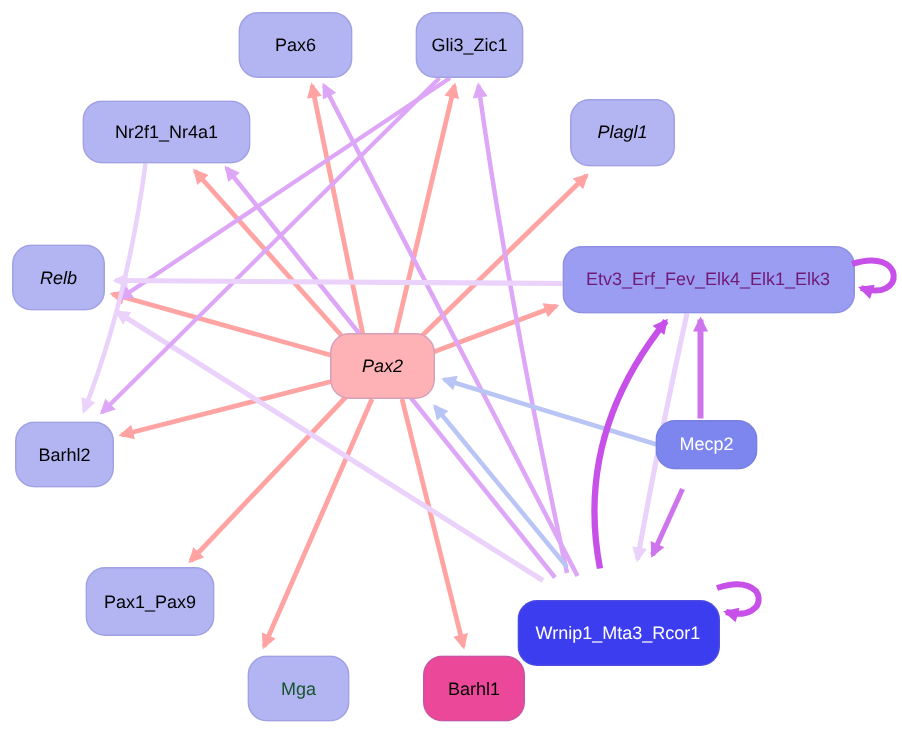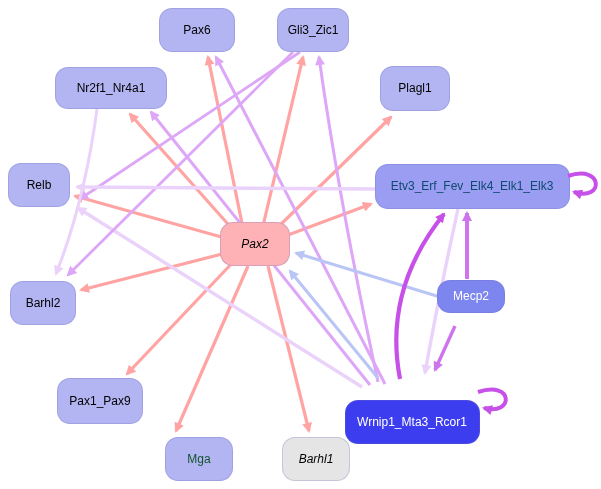--- a/index.html
+++ b/index.html
@@ -71,30 +71,30 @@
       <path d="M 375 189 L 77 187" fill="none" stroke="#ead2fb" stroke-width="3.4" stroke-linecap="butt" marker-end="url(#arrow-violet_pale)"></path>
       <path d="M 458 209 Q 438 300 425 373" fill="none" stroke="#ead2fb" stroke-width="3.4" stroke-linecap="butt" marker-end="url(#arrow-violet_pale)"></path>
       <path d="M 467 279 L 467 213" fill="none" stroke="#ce74ec" stroke-width="4" stroke-linecap="butt" marker-end="url(#arrow-orchid)"></path>
       <path d="M 455 326 L 435 370" fill="none" stroke="#ce74ec" stroke-width="3.4" stroke-linecap="butt" marker-end="url(#arrow-orchid)"></path>
       <path d="M 400 379 Q 383 290 444 214" fill="none" stroke="#c750e8" stroke-width="4.2" stroke-linecap="butt" marker-end="url(#arrow-magenta)"></path>
     </svg>
   <div id="node-layer">
       <div class="node" style="left: 159px; top: 8px; width: 76px; height: 44px; background: rgb(179, 181, 242); color: rgb(0, 0, 0);">Pax6</div>
       <div class="node" style="left: 277px; top: 8px; width: 72px; height: 44px; background: rgb(179, 181, 242); color: rgb(0, 0, 0);">Gli3_Zic1</div>
       <div class="node" style="left: 55px; top: 67px; width: 112px; height: 42px; background: rgb(179, 181, 242); color: rgb(0, 0, 0);">Nr2f1_Nr4a1</div>
-      <div class="node" style="left: 380px; top: 65.5px; width: 70px; height: 45px; background: rgb(179, 181, 242); color: rgb(0, 0, 0);">Plagl1</div>
-      <div class="node" style="left: 8px; top: 163px; width: 62px; height: 44px; background: rgb(179, 181, 242); color: rgb(0, 0, 0);">Relb</div>
-      <div class="node" style="left: 374.5px; top: 163.5px; width: 195px; height: 45px; background: rgb(154, 157, 242); color: #0c4a6e;">Etv3_Erf_Fev_Elk4_Elk1_Elk3</div>
+      <div class="node" style="left: 380px; top: 65.5px; width: 70px; height: 45px; background: rgb(179, 181, 242); color: rgb(0, 0, 0); font-style: italic;">Plagl1</div>
+      <div class="node" style="left: 8px; top: 163px; width: 62px; height: 44px; background: rgb(179, 181, 242); color: rgb(0, 0, 0); font-style: italic;">Relb</div>
+      <div class="node" style="left: 374.5px; top: 163.5px; width: 195px; height: 45px; background: rgb(154, 157, 242); color: #701a75;">Etv3_Erf_Fev_Elk4_Elk1_Elk3</div>
       <div class="node" style="left: 220px; top: 222px; width: 70px; height: 44px; background: rgb(255, 178, 182); color: rgb(0, 0, 0); font-style: italic;">Pax2</div>
       <div class="node" style="left: 437px; top: 279.5px; width: 68px; height: 33px; background: rgb(125, 134, 238); color: rgb(255, 255, 255);">Mecp2</div>
       <div class="node" style="left: 10px; top: 281px; width: 66px; height: 44px; background: rgb(179, 181, 242); color: rgb(0, 0, 0);">Barhl2</div>
       <div class="node" style="left: 57px; top: 378px; width: 86px; height: 46px; background: rgb(179, 181, 242); color: rgb(0, 0, 0);">Pax1_Pax9</div>
       <div class="node" style="left: 344.5px; top: 400px; width: 135px; height: 44px; background: rgb(61, 61, 240); color: rgb(255, 255, 255);">Wrnip1_Mta3_Rcor1</div>
       <div class="node" style="left: 165px; top: 437px; width: 68px; height: 44px; background: rgb(179, 181, 242); color: #14532d;">Mga</div>
-      <div class="node" style="left: 282px; top: 437px; width: 68px; height: 44px; background: #e5e5e5; color: rgb(0, 0, 0); font-style: italic;">Barhl1</div>
+      <div class="node" style="left: 282px; top: 437px; width: 68px; height: 44px; background: #ec4899; color: rgb(0, 0, 0);">Barhl1</div>
     </div>
 <svg width="601" height="489" viewBox="0 0 601 489" style="position: absolute; left: 0px; top: 0px; pointer-events: none;">
       <defs>
         <marker id="arrow-salmon-top" viewBox="0 0 10 10" refX="8" refY="5" markerWidth="12" markerHeight="10" markerUnits="userSpaceOnUse" orient="auto">
           <path d="M 0 0 L 10 5 L 0 10 z" fill="#ffa3a3"></path>
         </marker>
         <marker id="arrow-violet_med-top" viewBox="0 0 10 10" refX="8" refY="5" markerWidth="12" markerHeight="10" markerUnits="userSpaceOnUse" orient="auto">
           <path d="M 0 0 L 10 5 L 0 10 z" fill="#dda6f7"></path>
         </marker>
         <marker id="arrow-violet_pale-top" viewBox="0 0 10 10" refX="8" refY="5" markerWidth="12" markerHeight="10" markerUnits="userSpaceOnUse" orient="auto">

